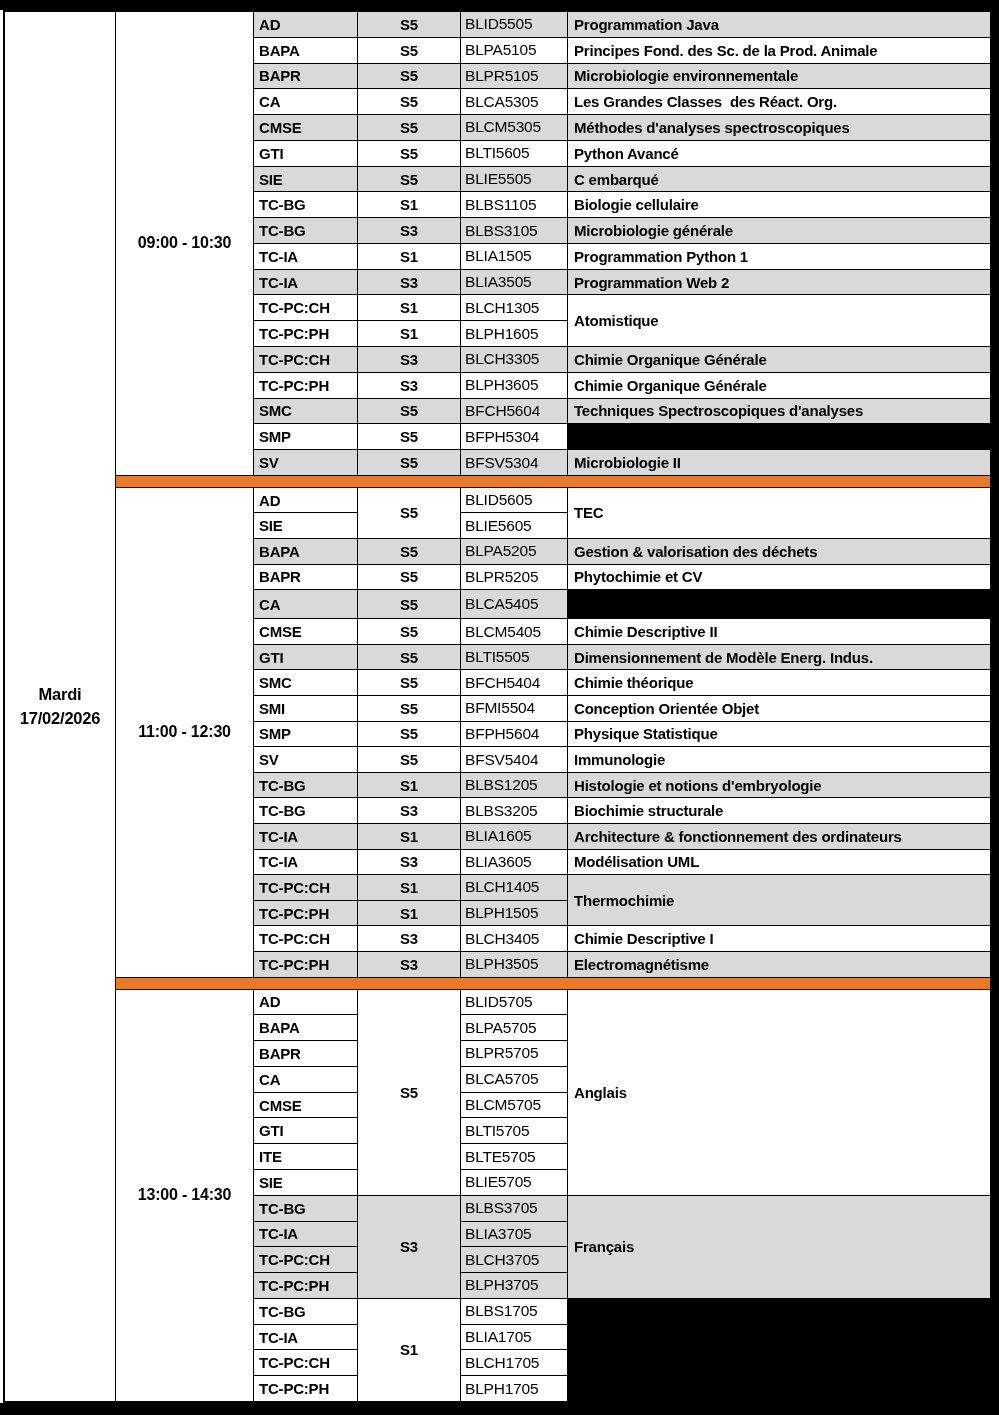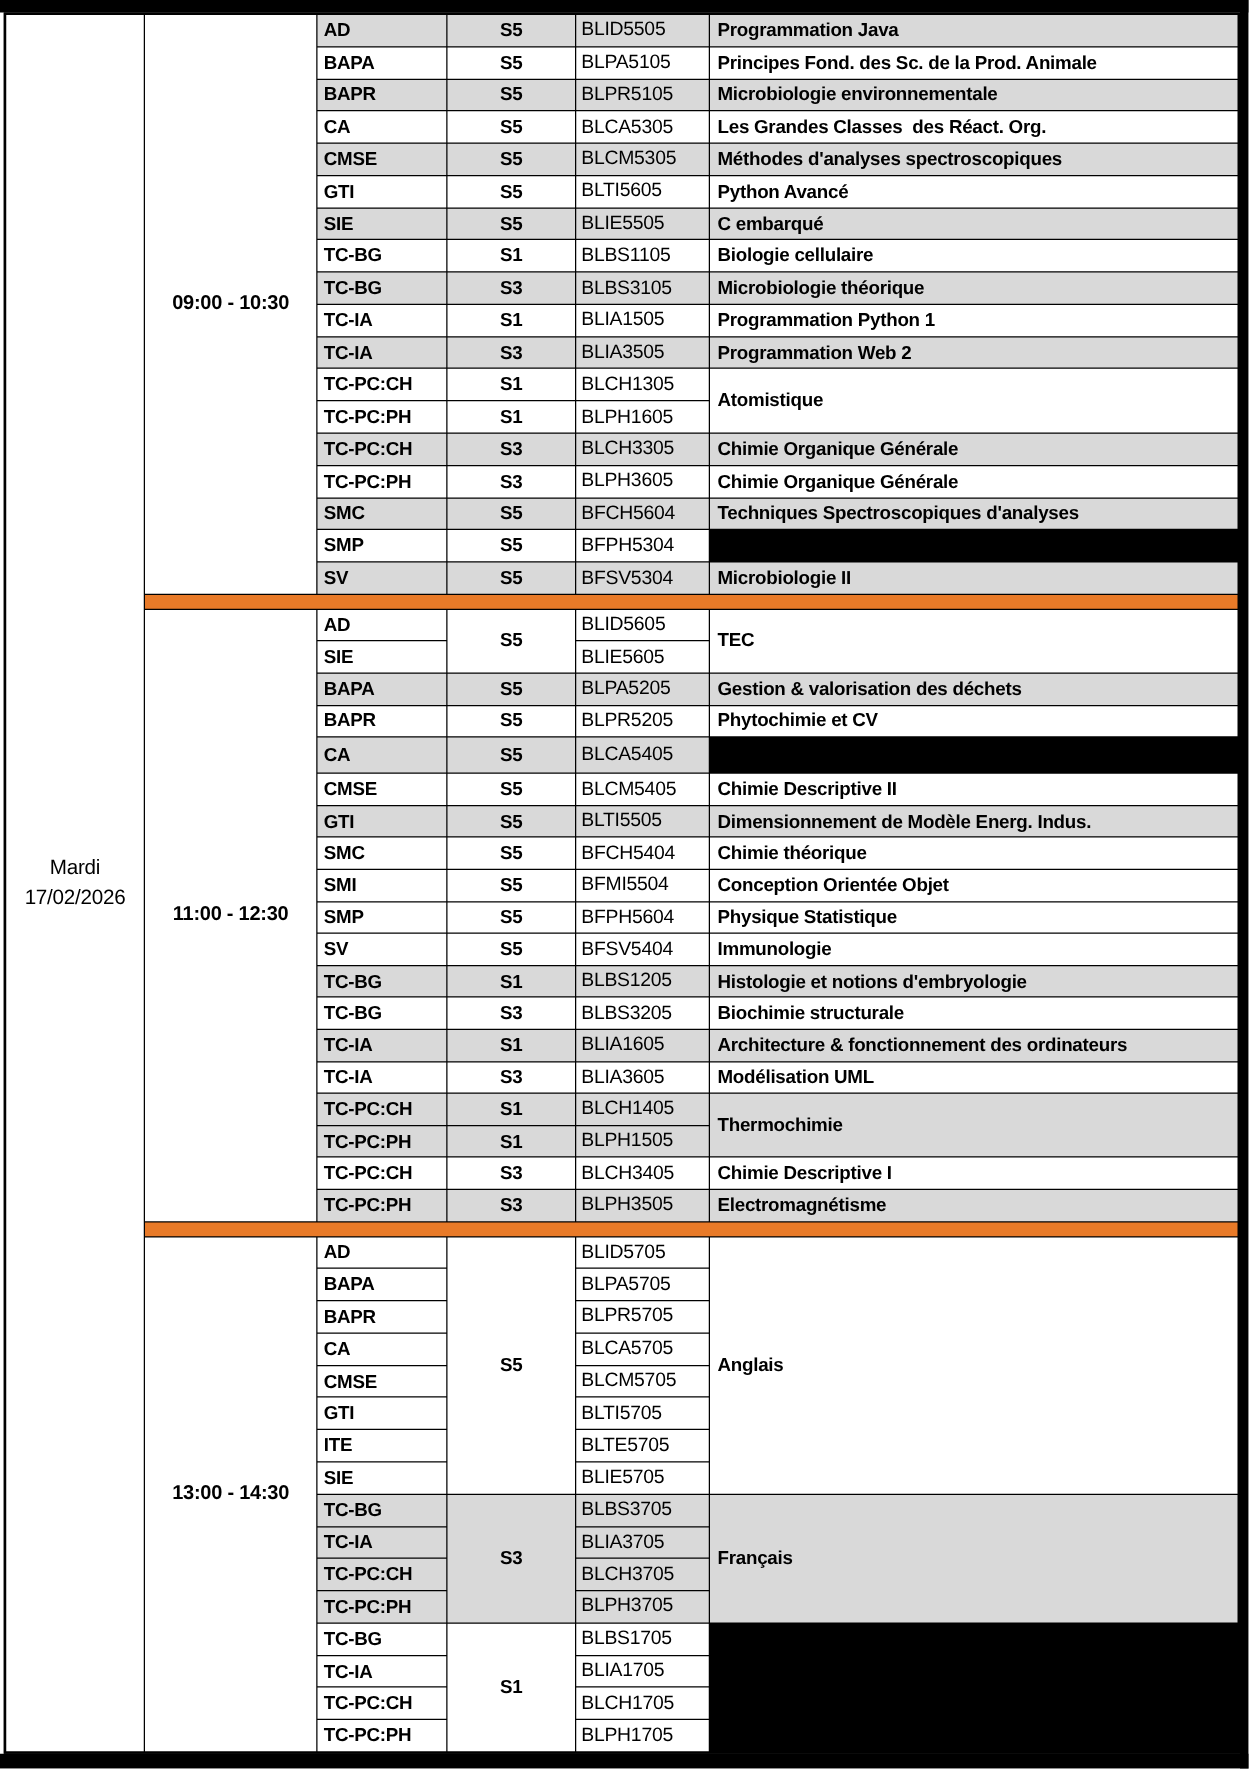--- a/index.html
+++ b/index.html
@@ -25,21 +25,21 @@
     display: flex;
     gap: 1px;
   }
   .day-col {
     width: 110px;
     background: #fff;
     display: flex;
     flex-direction: column;
     align-items: center;
     justify-content: center;
-    font-weight: 400;
+    font-weight: 700;
     font-size: 16.5px;
     line-height: 1.45;
     text-align: center;
     letter-spacing: -0.2px;
   }
   .main-col {
     flex: 1;
     display: flex;
     flex-direction: column;
     gap: 1px;
@@ -161,21 +161,21 @@
             <div class="cell c-code w" style="grid-area: 17 / 3 / span 1;">BFPH5304</div>
             <div class="cell c-code g" style="grid-area: 18 / 3 / span 1;">BFSV5304</div>
             <div class="cell c-course g" style="grid-area: 1 / 4 / span 1;">Programmation Java</div>
             <div class="cell c-course w" style="grid-area: 2 / 4 / span 1;">Principes Fond. des Sc. de la Prod. Animale</div>
             <div class="cell c-course g" style="grid-area: 3 / 4 / span 1;">Microbiologie environnementale</div>
             <div class="cell c-course w" style="grid-area: 4 / 4 / span 1;">Les Grandes Classes  des Réact. Org.</div>
             <div class="cell c-course w" style="grid-area: 6 / 4 / span 1;">Python Avancé</div>
             <div class="cell c-course g" style="grid-area: 5 / 4 / span 1;">Méthodes d'analyses spectroscopiques</div>
             <div class="cell c-course g" style="grid-area: 7 / 4 / span 1;">C embarqué</div>
             <div class="cell c-course w" style="grid-area: 8 / 4 / span 1;">Biologie cellulaire</div>
-            <div class="cell c-course g" style="grid-area: 9 / 4 / span 1;">Microbiologie théorique</div>
+            <div class="cell c-course g" style="grid-area: 9 / 4 / span 1;">Microbiologie générale</div>
             <div class="cell c-course w" style="grid-area: 10 / 4 / span 1;">Programmation Python 1</div>
             <div class="cell c-course g" style="grid-area: 11 / 4 / span 1;">Programmation Web 2</div>
             <div class="cell c-course w" style="grid-area: 12 / 4 / span 2;">Atomistique</div>
             <div class="cell c-course g" style="grid-area: 14 / 4 / span 1;">Chimie Organique Générale</div>
             <div class="cell c-course w" style="grid-area: 15 / 4 / span 1;">Chimie Organique Générale</div>
             <div class="cell c-course g" style="grid-area: 16 / 4 / span 1;">Techniques Spectroscopiques d'analyses</div>
             <div class="cell c-course g" style="grid-area: 18 / 4 / span 1;">Microbiologie II</div>
           </div>
         </div>
         <div class="orange-band" style="background: rgb(232, 122, 40);"></div>

